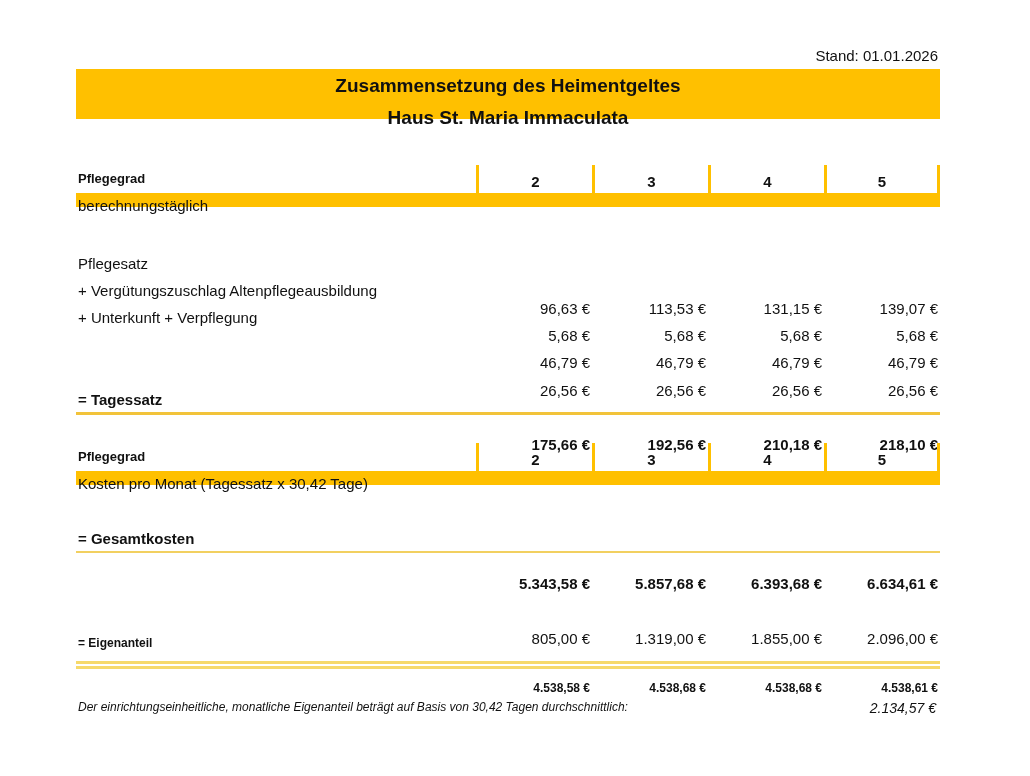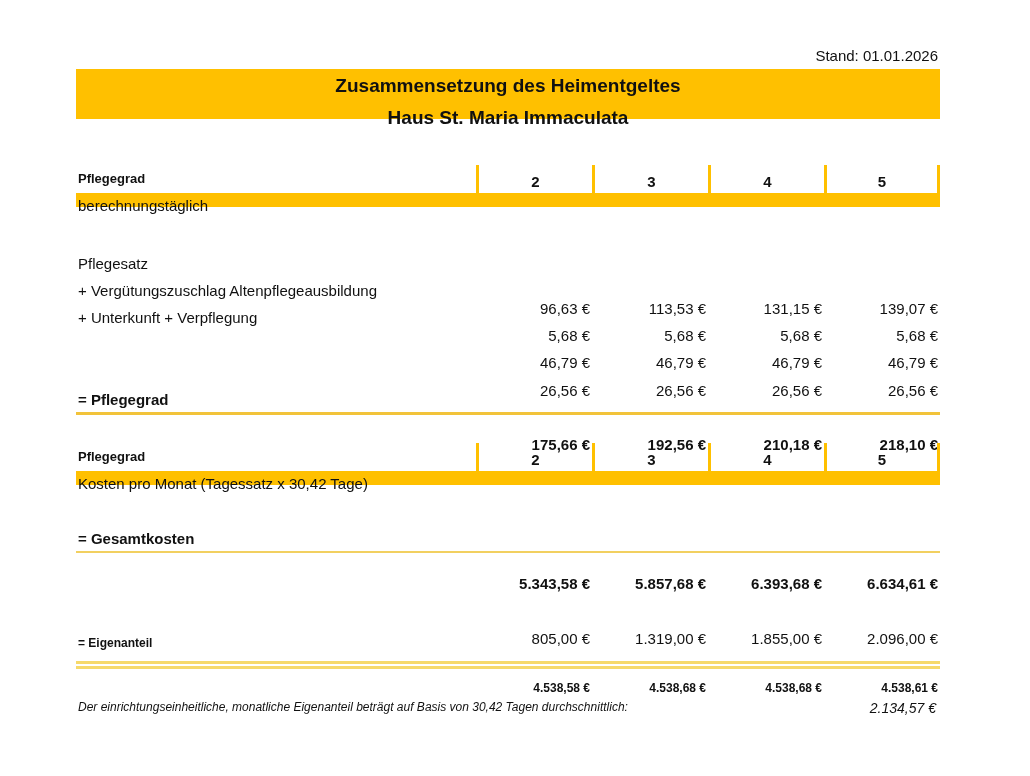--- a/index.html
+++ b/index.html
@@ -79,21 +79,21 @@
   <span class="v c4">46,79 €</span>
 </div>
 <div class="row" style="top:337px;">
   <span class="v c1">26,56 €</span>
   <span class="v c2">26,56 €</span>
   <span class="v c3">26,56 €</span>
   <span class="v c4">26,56 €</span>
 </div>
 
 <div class="row bold" style="top:391px;">
-  <span class="lbl">= Pflegegrad</span>
+  <span class="lbl">= Tagessatz</span>
   <span class="v c1">175,66 €</span>
   <span class="v c2">192,56 €</span>
   <span class="v c3">210,18 €</span>
   <span class="v c4">218,10 €</span>
 </div>
 <div class="uline" style="top:412px;"></div>
 
 <div class="hdr" style="top:443px;">
   <span class="lbl">Pflegegrad</span>
   <span class="col" style="left:400px;width:116px;">2</span>

